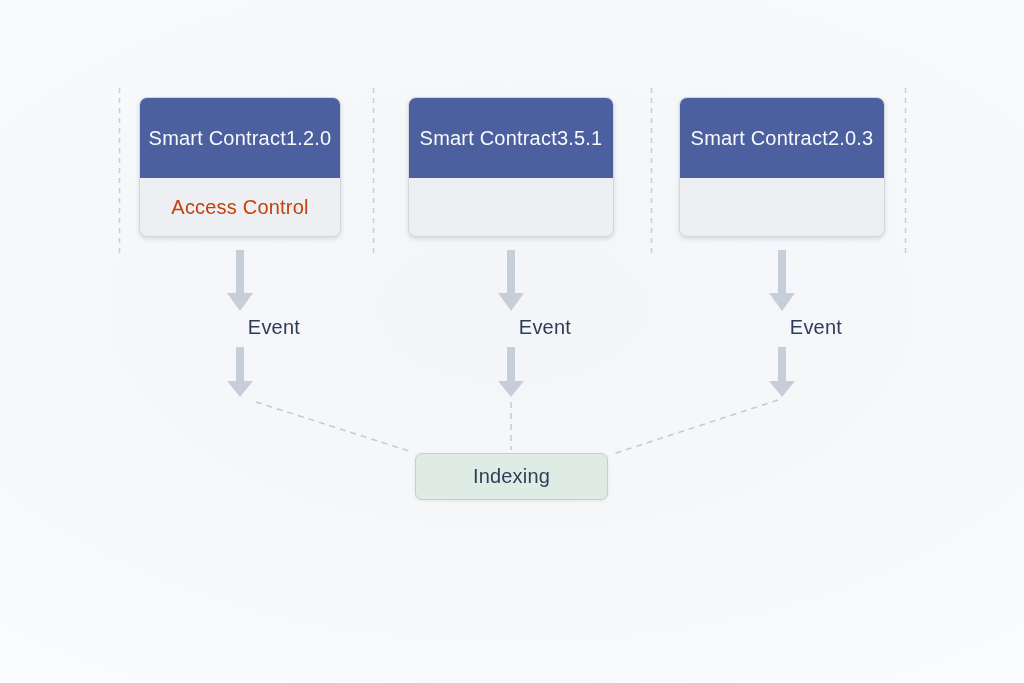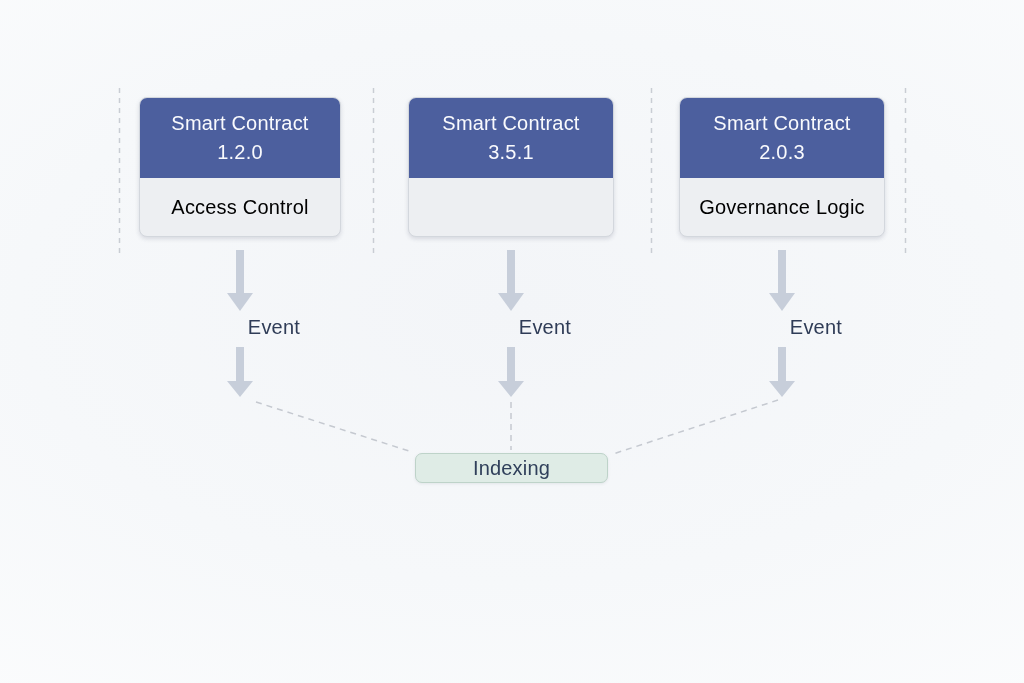--- a/index.html
+++ b/index.html
@@ -45,34 +45,33 @@
     overflow: hidden;
     background: #edeff2;
     border: 1px solid #d3d7dd;
     box-sizing: border-box;
     box-shadow: 0 2px 4px rgba(55, 65, 95, 0.16);
   }
   .card-header {
     height: 80px;
     background: #4c5f9e;
     display: flex;
-    flex-direction: column;
     align-items: center;
     justify-content: center;
     color: #f9fafd;
     font-size: 20px;
     line-height: 29px;
     letter-spacing: 0.2px;
   }
   .card-body {
     height: 58px;
     display: flex;
     align-items: center;
     justify-content: center;
-    color: #000000;
+    color: #c2410c;
     font-size: 20px;
     letter-spacing: 0.2px;
   }
   .card-1 { left: 139px; width: 202px; }
   .card-2 { left: 408px; width: 206px; }
   .card-3 { left: 679px; width: 206px; }
   .event-label {
     position: absolute;
     top: 316px;
     width: 120px;
@@ -82,21 +81,21 @@
     letter-spacing: 0.2px;
   }
   .event-1 { left: 180px; }
   .event-2 { left: 451px; }
   .event-3 { left: 722px; }
   .indexing-box {
     position: absolute;
     left: 415px;
     top: 453px;
     width: 193px;
-    height: 30px;
+    height: 47px;
     box-sizing: border-box;
     background: #dfece6;
     border: 1px solid #bed3c9;
     border-radius: 7px;
     display: flex;
     align-items: center;
     justify-content: center;
     color: #30405b;
     font-size: 20px;
     letter-spacing: 0.2px;
@@ -164,21 +163,20 @@
       <div>Smart Contract</div>
       <div>3.5.1</div>
     </div>
   </div>
 
   <div class="card card-3">
     <div class="card-header">
       <div>Smart Contract</div>
       <div>2.0.3</div>
     </div>
-    <div class="card-body">Governance Logic</div>
   </div>
 
   <div class="event-label event-1">Event</div>
   <div class="event-label event-2">Event</div>
   <div class="event-label event-3">Event</div>
 
   <div class="indexing-box">
     <span>Indexing</span>
   </div>
 

